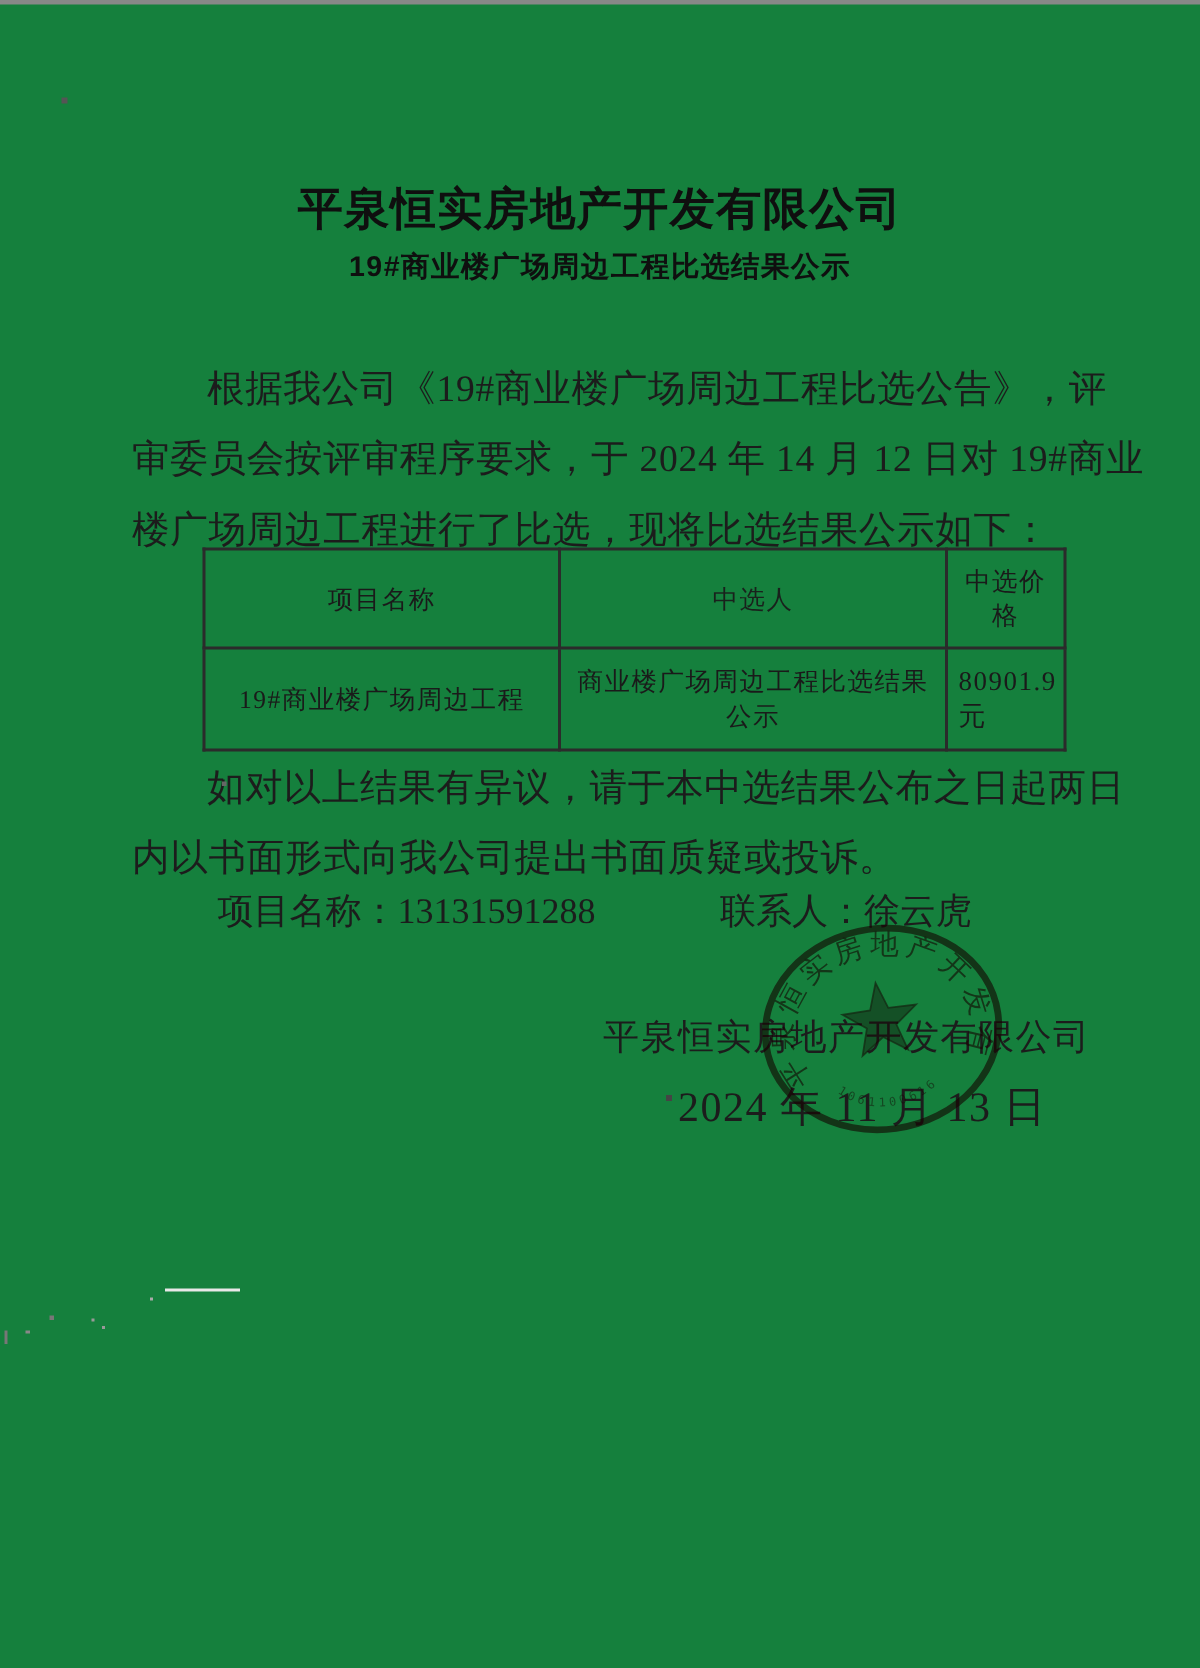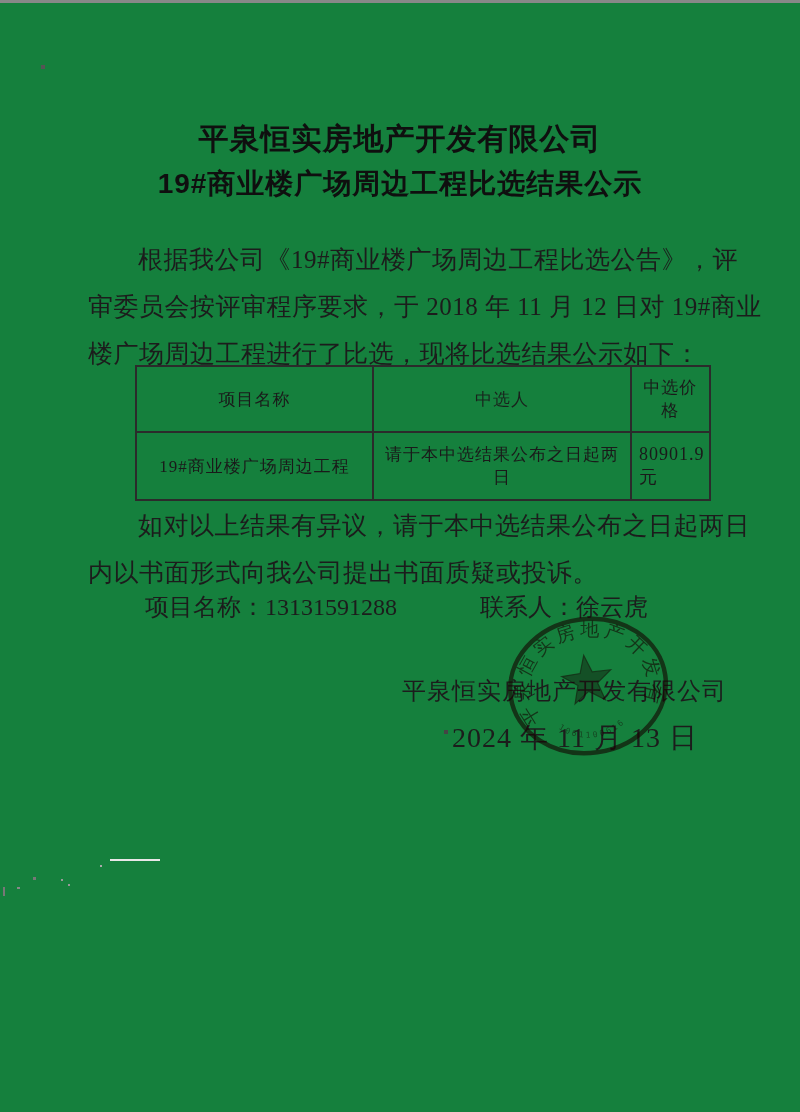--- a/index.html
+++ b/index.html
@@ -14,21 +14,21 @@
     color:#1c1c1c;
   }
   .title{
     position:absolute;left:0;right:0;
     text-align:center;
     font-family:"Liberation Sans","DejaVu Sans",sans-serif;
     font-weight:bold;color:#0f0f0f;margin:0;
     letter-spacing:1px;
   }
   .title1{top:116px;font-size:30px;}
-  .title2{top:162px;font-size:28px;}
+  .title2{top:162px;font-size:19px;}
   .para{position:absolute;left:88px;width:635px;font-size:25px;letter-spacing:.5px;}
   .para .line{height:47px;line-height:33px;white-space:nowrap;}
   .para .indent{padding-left:50px;}
   .p1{top:240px;}
   .p2{top:506px;}
   .result-table{
     position:absolute;top:362px;left:135px;
     border-collapse:collapse;table-layout:fixed;
     font-size:17px;color:#1a1a1a;
   }
@@ -56,41 +56,41 @@
 </head>
 <body>
 
 <div class="page">
 
   <h1 class="title title1">平泉恒实房地产开发有限公司</h1>
   <h2 class="title title2">19#商业楼广场周边工程比选结果公示</h2>
 
   <div class="para p1">
     <div class="line indent">根据我公司《19#商业楼广场周边工程比选公告》，评</div>
-    <div class="line">审委员会按评审程序要求，于 2018 年 11 月 12 日对 19#商业</div>
+    <div class="line">审委员会按评审程序要求，于 2024 年 14 月 12 日对 19#商业</div>
     <div class="line">楼广场周边工程进行了比选，现将比选结果公示如下：</div>
   </div>
 
   <table class="result-table">
     <colgroup>
         <col style="width:237px">
         <col style="width:258px">
         <col style="width:76px">
       </colgroup>
     <thead>
       <tr class="hrow">
         <th>项目名称</th>
         <th style="opacity:.92">中选人</th>
         <th>中选价格</th>
       </tr>
     </thead>
     <tbody>
       <tr class="drow">
         <td>19#商业楼广场周边工程</td>
-        <td>请于本中选结果公布之日起两日</td>
+        <td>商业楼广场周边工程比选结果公示</td>
         <td class="price-cell">80901.9 元</td>
       </tr>
     </tbody>
   </table>
 
   <div class="para p2">
     <div class="line indent">如对以上结果有异议，请于本中选结果公布之日起两日</div>
     <div class="line">内以书面形式向我公司提出书面质疑或投诉。</div>
   </div>
 

